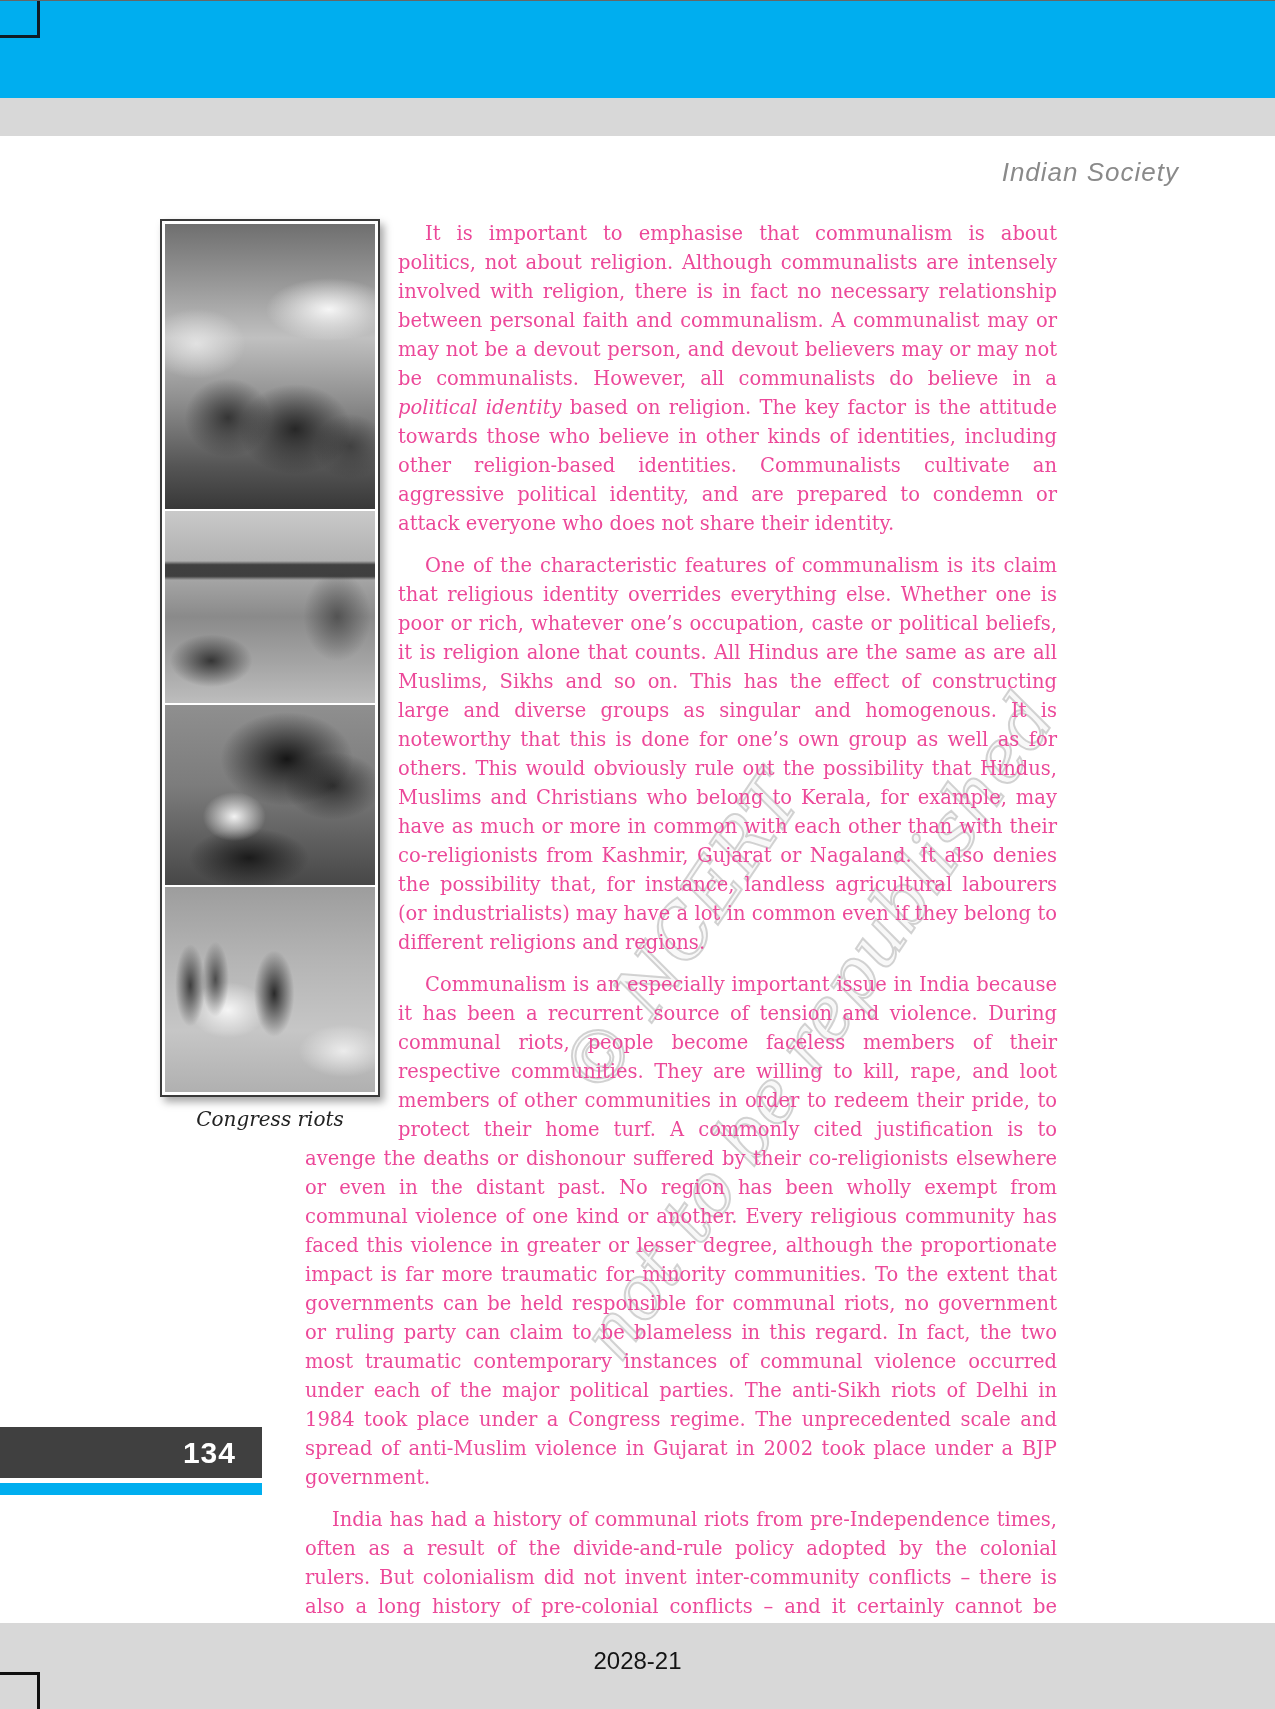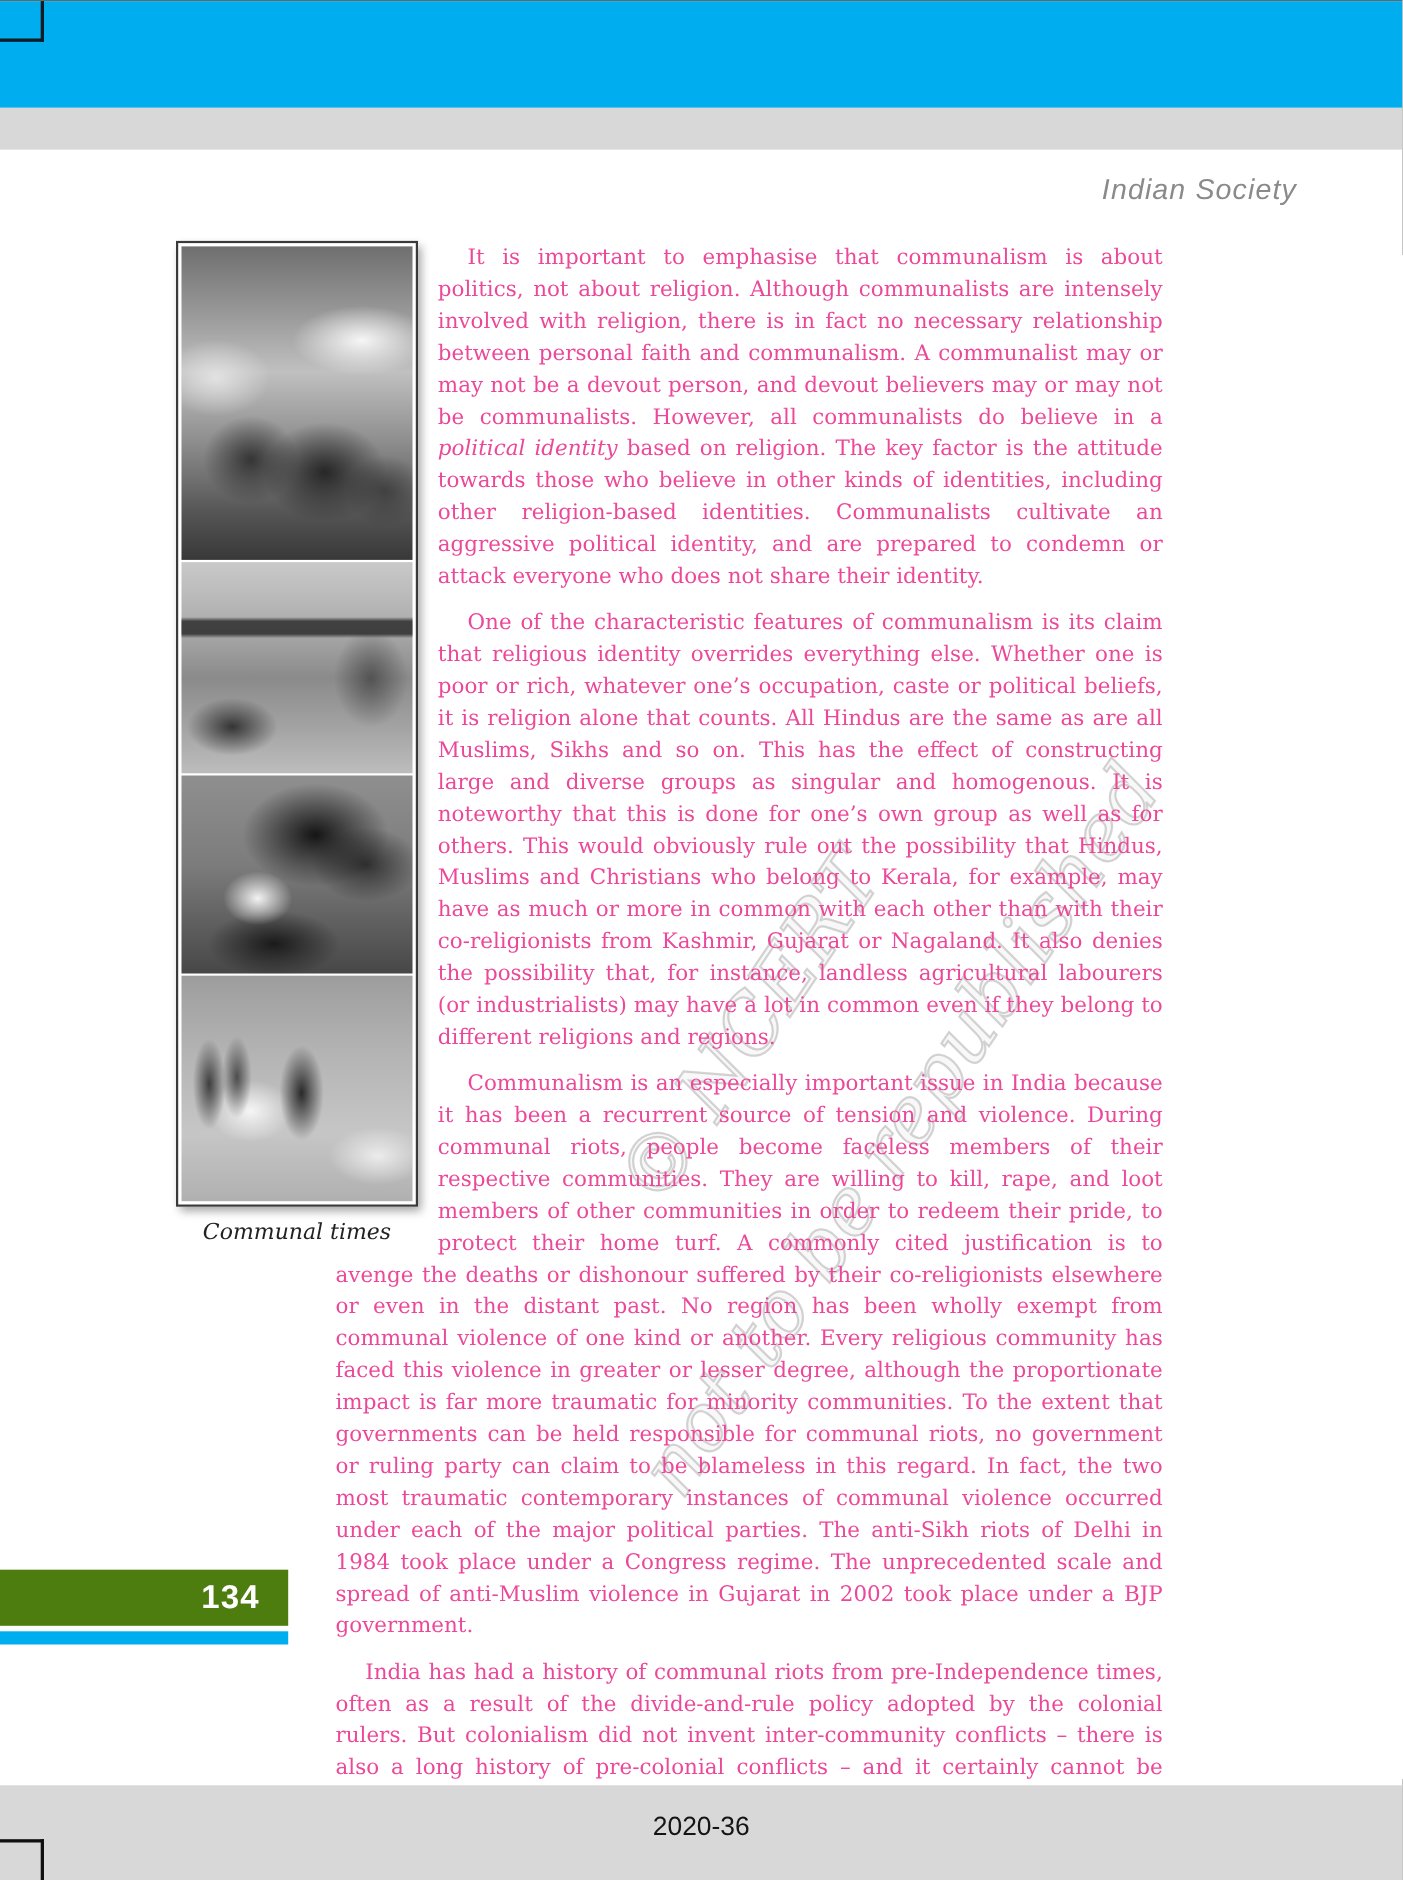--- a/index.html
+++ b/index.html
@@ -82,21 +82,21 @@
     margin-top:10px; text-align:center; font-style:italic; font-size:20px; color:#222222;
   }
   .para {
     font-size:19.5px; line-height:29px; text-align:justify; color:#ec4899;
     text-indent:27px; margin-bottom:13px;
   }
   .para em { font-style:italic; }
   
   .pagenum-block { position:absolute; left:0; top:1426px; width:262px; z-index:3; }
   .pagenum-gray {
-    height:51px; background:#4d7c0f; color:#ffffff; text-align:right;
+    height:51px; background:#404040; color:#ffffff; text-align:right;
     font-family:"Liberation Sans", sans-serif; font-weight:bold; font-size:30px;
     line-height:51px; padding-right:26px; letter-spacing:1px;
   }
   .pagenum-cyan { height:12px; background:#00aeef; margin-top:5px; }
   
   .footer {
     position:absolute; left:0; top:1622px; width:1275px; height:87px;
     background:#d8d8d8; z-index:2;
   }
   .footer-year {
@@ -125,33 +125,33 @@
   </div>
 
   <div class="article">
     <figure class="photo-figure">
       <div class="photo-strip">
         <div class="photo photo-1" title="black-and-white photo: crowd of rioters climbing amid water-cannon spray and smoke"></div>
         <div class="photo photo-2" title="black-and-white photo: damaged street buildings with crowd gathered below"></div>
         <div class="photo photo-3" title="black-and-white photo: burning scooter with thick black smoke"></div>
         <div class="photo photo-4" title="black-and-white photo: man kicking debris in smoke-filled street clash"></div>
       </div>
-      <figcaption class="figure-caption">Communal times</figcaption>
+      <figcaption class="figure-caption">Congress riots</figcaption>
     </figure>
     <div>
         <p class="para"><span>It is important to emphasise that communalism is about politics, not about religion. Although communalists are intensely involved with religion, there is in fact no necessary relationship between personal faith and communalism. A communalist may or may not be a devout person, and devout believers may or may not be communalists. However, all communalists do believe in a </span><em>political identity</em><span> based on religion. The key factor is the attitude towards those who believe in other kinds of identities, including other religion-based identities. Communalists cultivate an aggressive political identity, and are prepared to condemn or attack everyone who does not share their identity.</span></p>
         <p class="para"><span>One of the characteristic features of communalism is its claim that religious identity overrides everything else. Whether one is poor or rich, whatever one’s occupation, caste or political beliefs, it is religion alone that counts. All Hindus are the same as are all Muslims, Sikhs and so on. This has the effect of constructing large and diverse groups as singular and homogenous. It is noteworthy that this is done for one’s own group as well as for others. This would obviously rule out the possibility that Hindus, Muslims and Christians who belong to Kerala, for example, may have as much or more in common with each other than with their co-religionists from Kashmir, Gujarat or Nagaland. It also denies the possibility that, for instance, landless agricultural labourers (or industrialists) may have a lot in common even if they belong to different religions and regions.</span></p>
         <p class="para"><span>Communalism is an especially important issue in India because it has been a recurrent source of tension and violence. During communal riots, people become faceless members of their respective communities. They are willing to kill, rape, and loot members of other communities in order to redeem their pride, to protect their home turf. A commonly cited justification is to avenge the deaths or dishonour suffered by their co-religionists elsewhere or even in the distant past. No region has been wholly exempt from communal violence of one kind or another. Every religious community has faced this violence in greater or lesser degree, although the proportionate impact is far more traumatic for minority communities. To the extent that governments can be held responsible for communal riots, no government or ruling party can claim to be blameless in this regard. In fact, the two most traumatic contemporary instances of communal violence occurred under each of the major political parties. The anti-Sikh riots of Delhi in 1984 took place under a Congress regime. The unprecedented scale and spread of anti-Muslim violence in Gujarat in 2002 took place under a BJP government.</span></p>
         <p class="para"><span>India has had a history of communal riots from pre-Independence times, often as a result of the divide-and-rule policy adopted by the colonial rulers. But colonialism did not invent inter-community conflicts – there is also a long history of pre-colonial conflicts – and it certainly cannot be blamed for post-Independence riots and killings. Indeed, if we wish to look for instances of</span></p>
       </div>
   </div>
 
   <div class="pagenum-block">
     <div class="pagenum-gray">134</div>
     <div class="pagenum-cyan"></div>
   </div>
 
   <div class="footer">
-    <div class="footer-year">2020-36</div>
+    <div class="footer-year">2028-21</div>
     <div class="cropmark-bottom"></div>
   </div>
 
 </div>
 
 </body></html>

